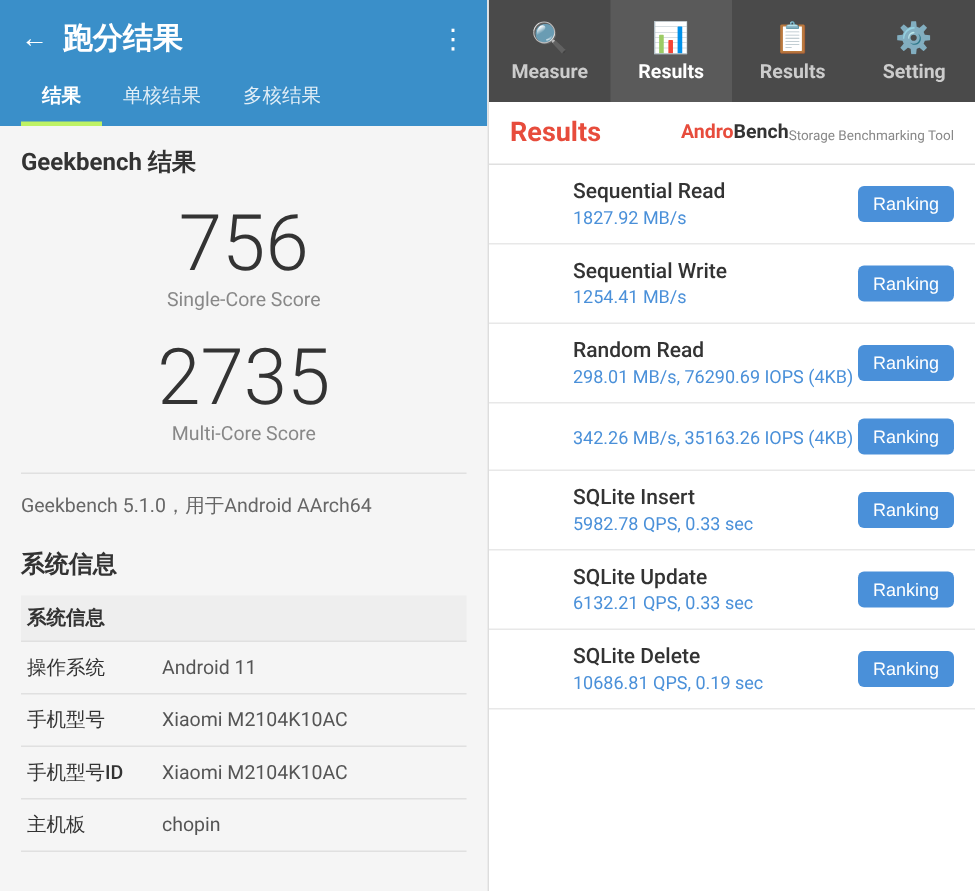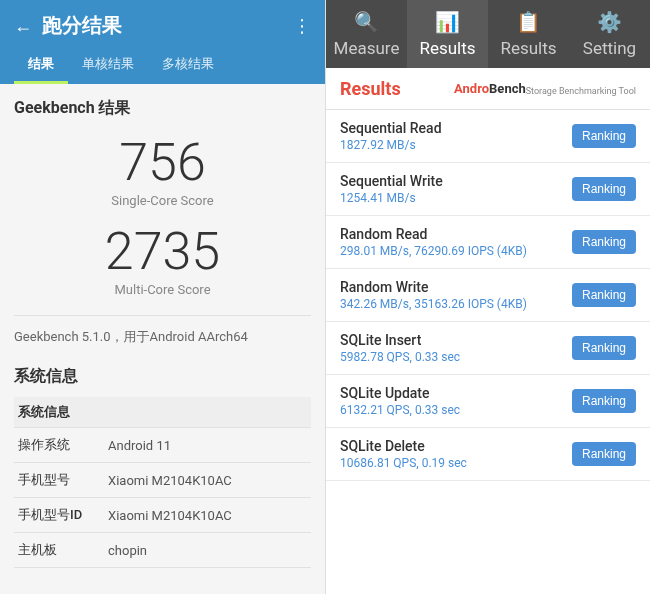--- a/index.html
+++ b/index.html
@@ -153,21 +153,22 @@
       padding-bottom: 8px;
     }
     .nav-item.active {
       background: #5a5a5a;
       color: white;
     }
     .nav-icon {
       font-size: 20px;
     }
     .nav-label {
-      font-size: 17px;
+      font-size: 13px;
+      font-weight: bold;
     }
     .results-header {
       display: flex;
       align-items: center;
       justify-content: space-between;
       padding: 10px 14px;
       background: white;
       border-bottom: 1px solid #e0e0e0;
     }
     .results-title {
@@ -199,20 +200,21 @@
     }
     .benchmark-item {
       display: flex;
       align-items: center;
       justify-content: space-between;
       padding: 10px 14px;
       border-bottom: 1px solid #e8e8e8;
     }
     .benchmark-info {
       flex: 1;
+      margin-left: 42px;
     }
     .benchmark-name {
       font-size: 14px;
       color: #333;
       font-weight: 500;
     }
     .benchmark-value {
       font-size: 12px;
       color: #4a90d9;
       margin-top: 2px;
@@ -328,21 +330,20 @@
     </div>
     <div class="benchmark-item">
       <div class="benchmark-info">
         <div class="benchmark-name">Random Read</div>
         <div class="benchmark-value">298.01 MB/s, 76290.69 IOPS (4KB)</div>
       </div>
       <button class="ranking-btn">Ranking</button>
     </div>
     <div class="benchmark-item">
       <div class="benchmark-info">
-        <div class="benchmark-name">Random Write</div>
         <div class="benchmark-value">342.26 MB/s, 35163.26 IOPS (4KB)</div>
       </div>
       <button class="ranking-btn">Ranking</button>
     </div>
     <div class="benchmark-item">
       <div class="benchmark-info">
         <div class="benchmark-name">SQLite Insert</div>
         <div class="benchmark-value">5982.78 QPS, 0.33 sec</div>
       </div>
       <button class="ranking-btn">Ranking</button>

